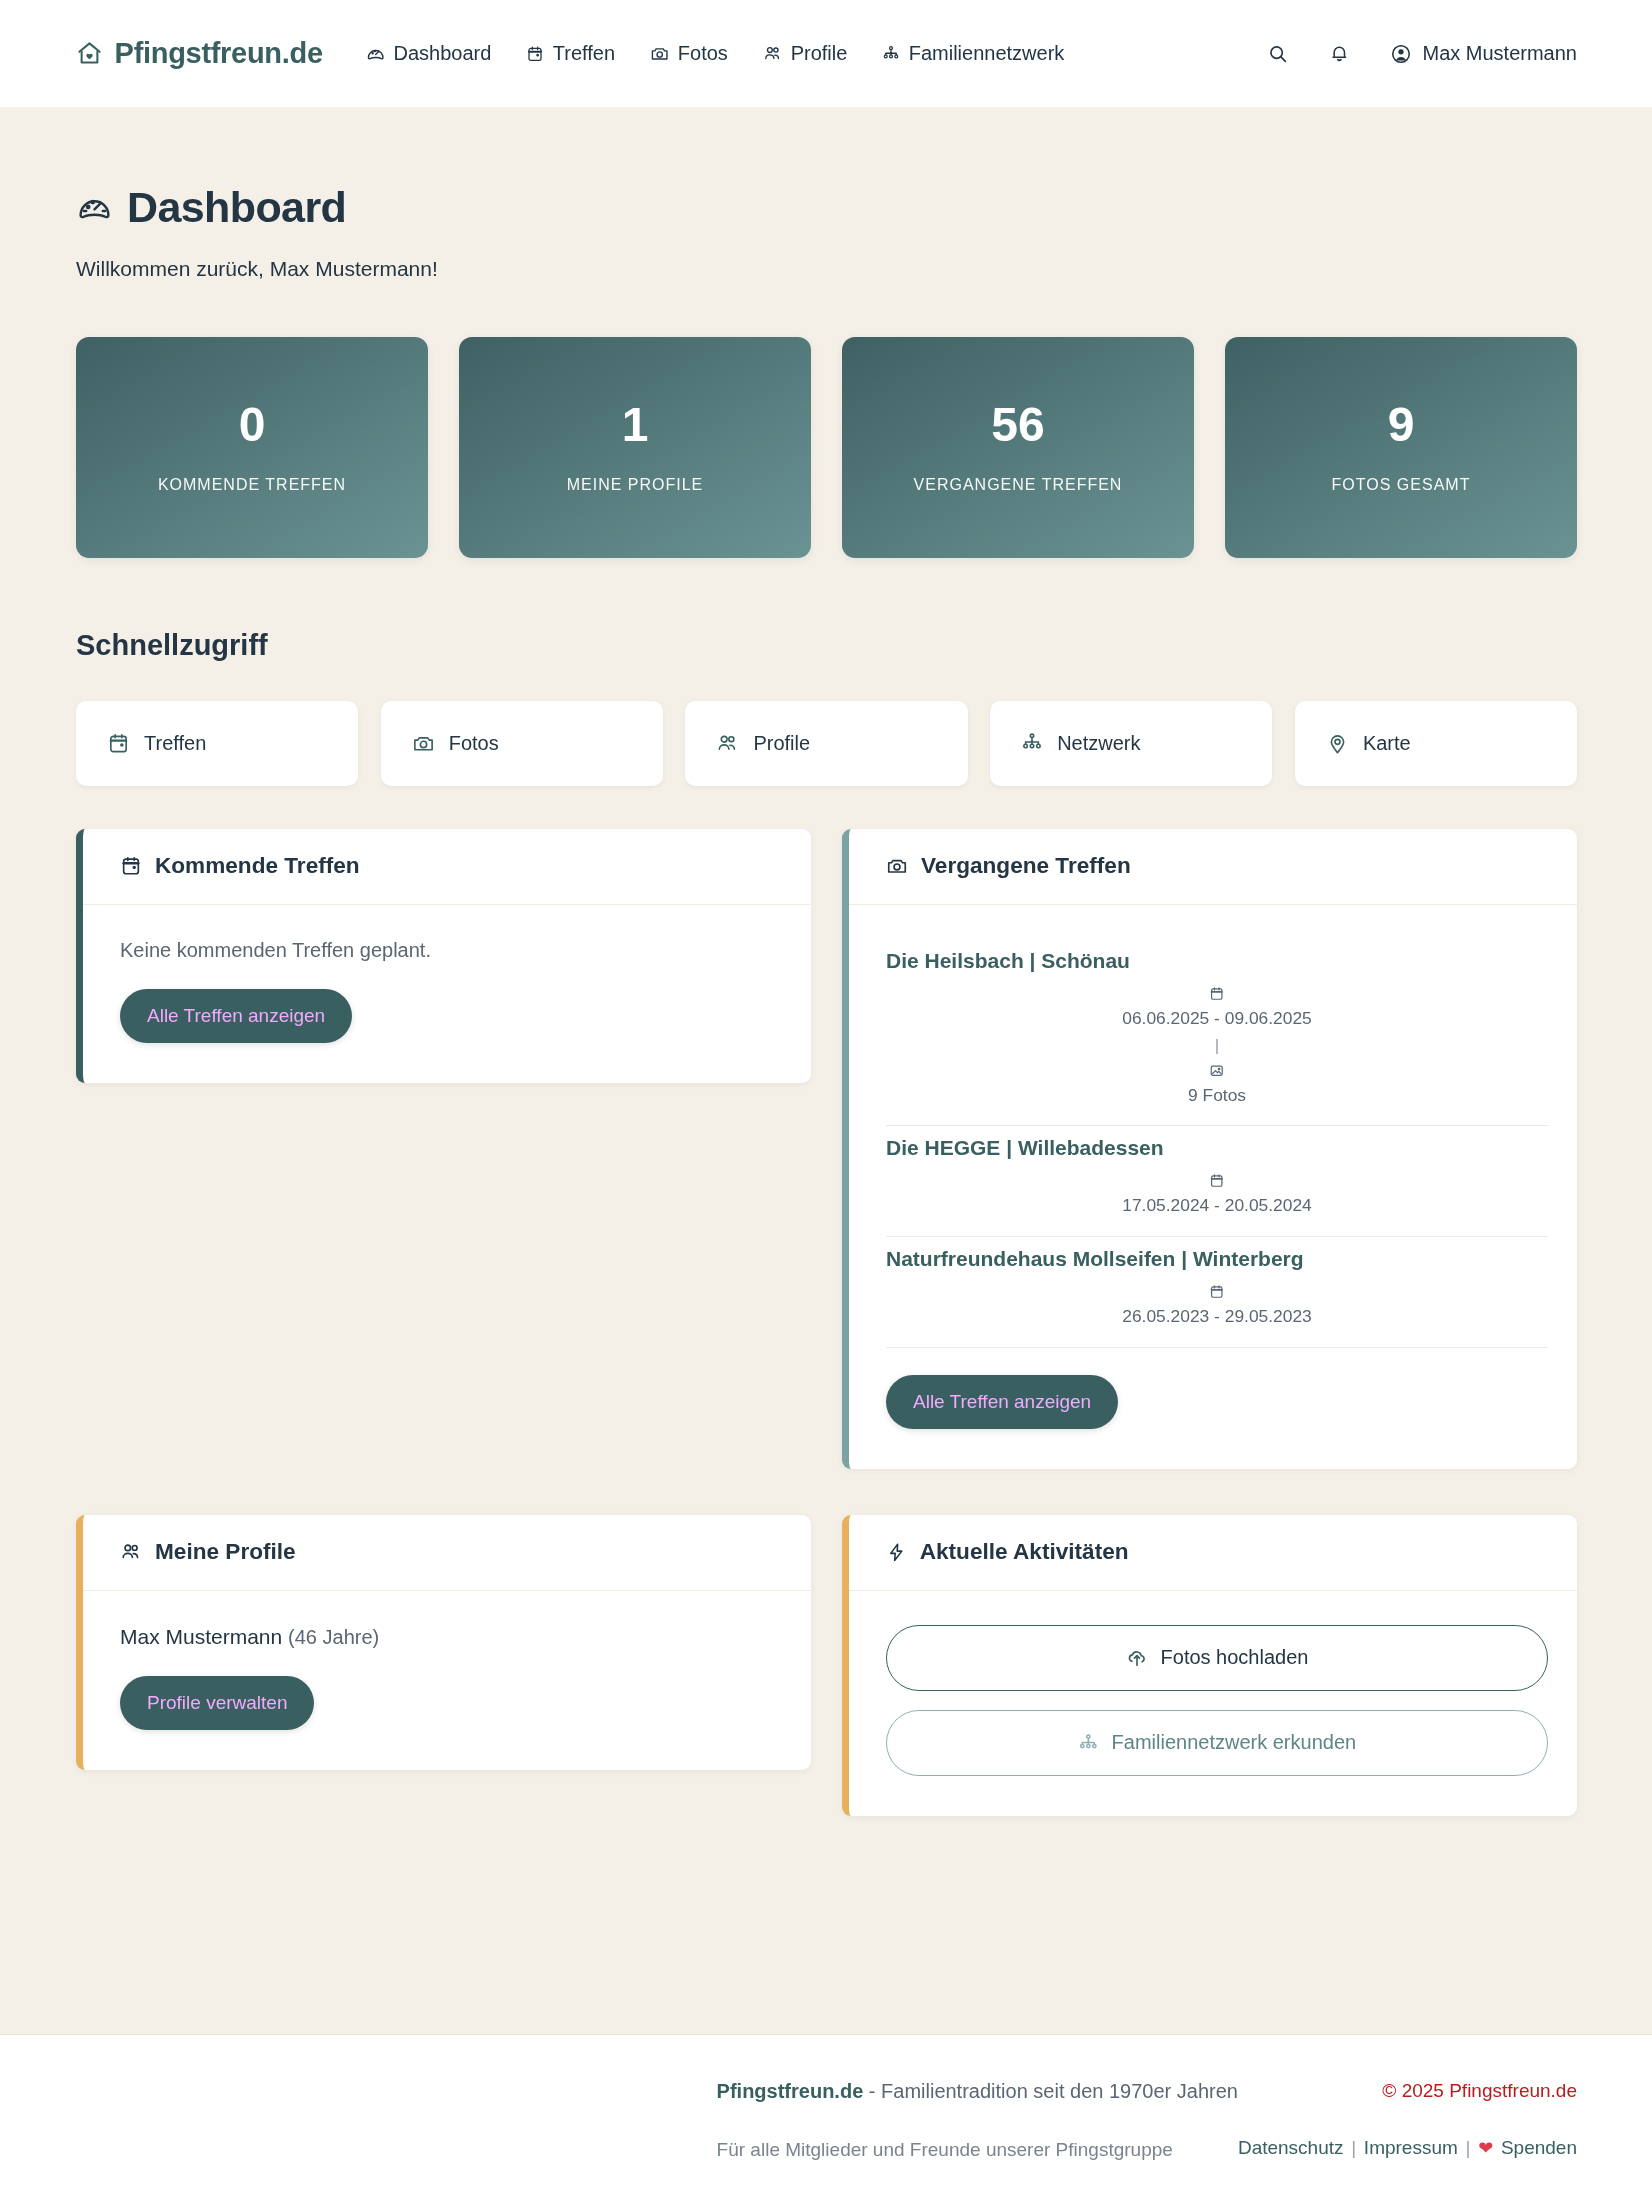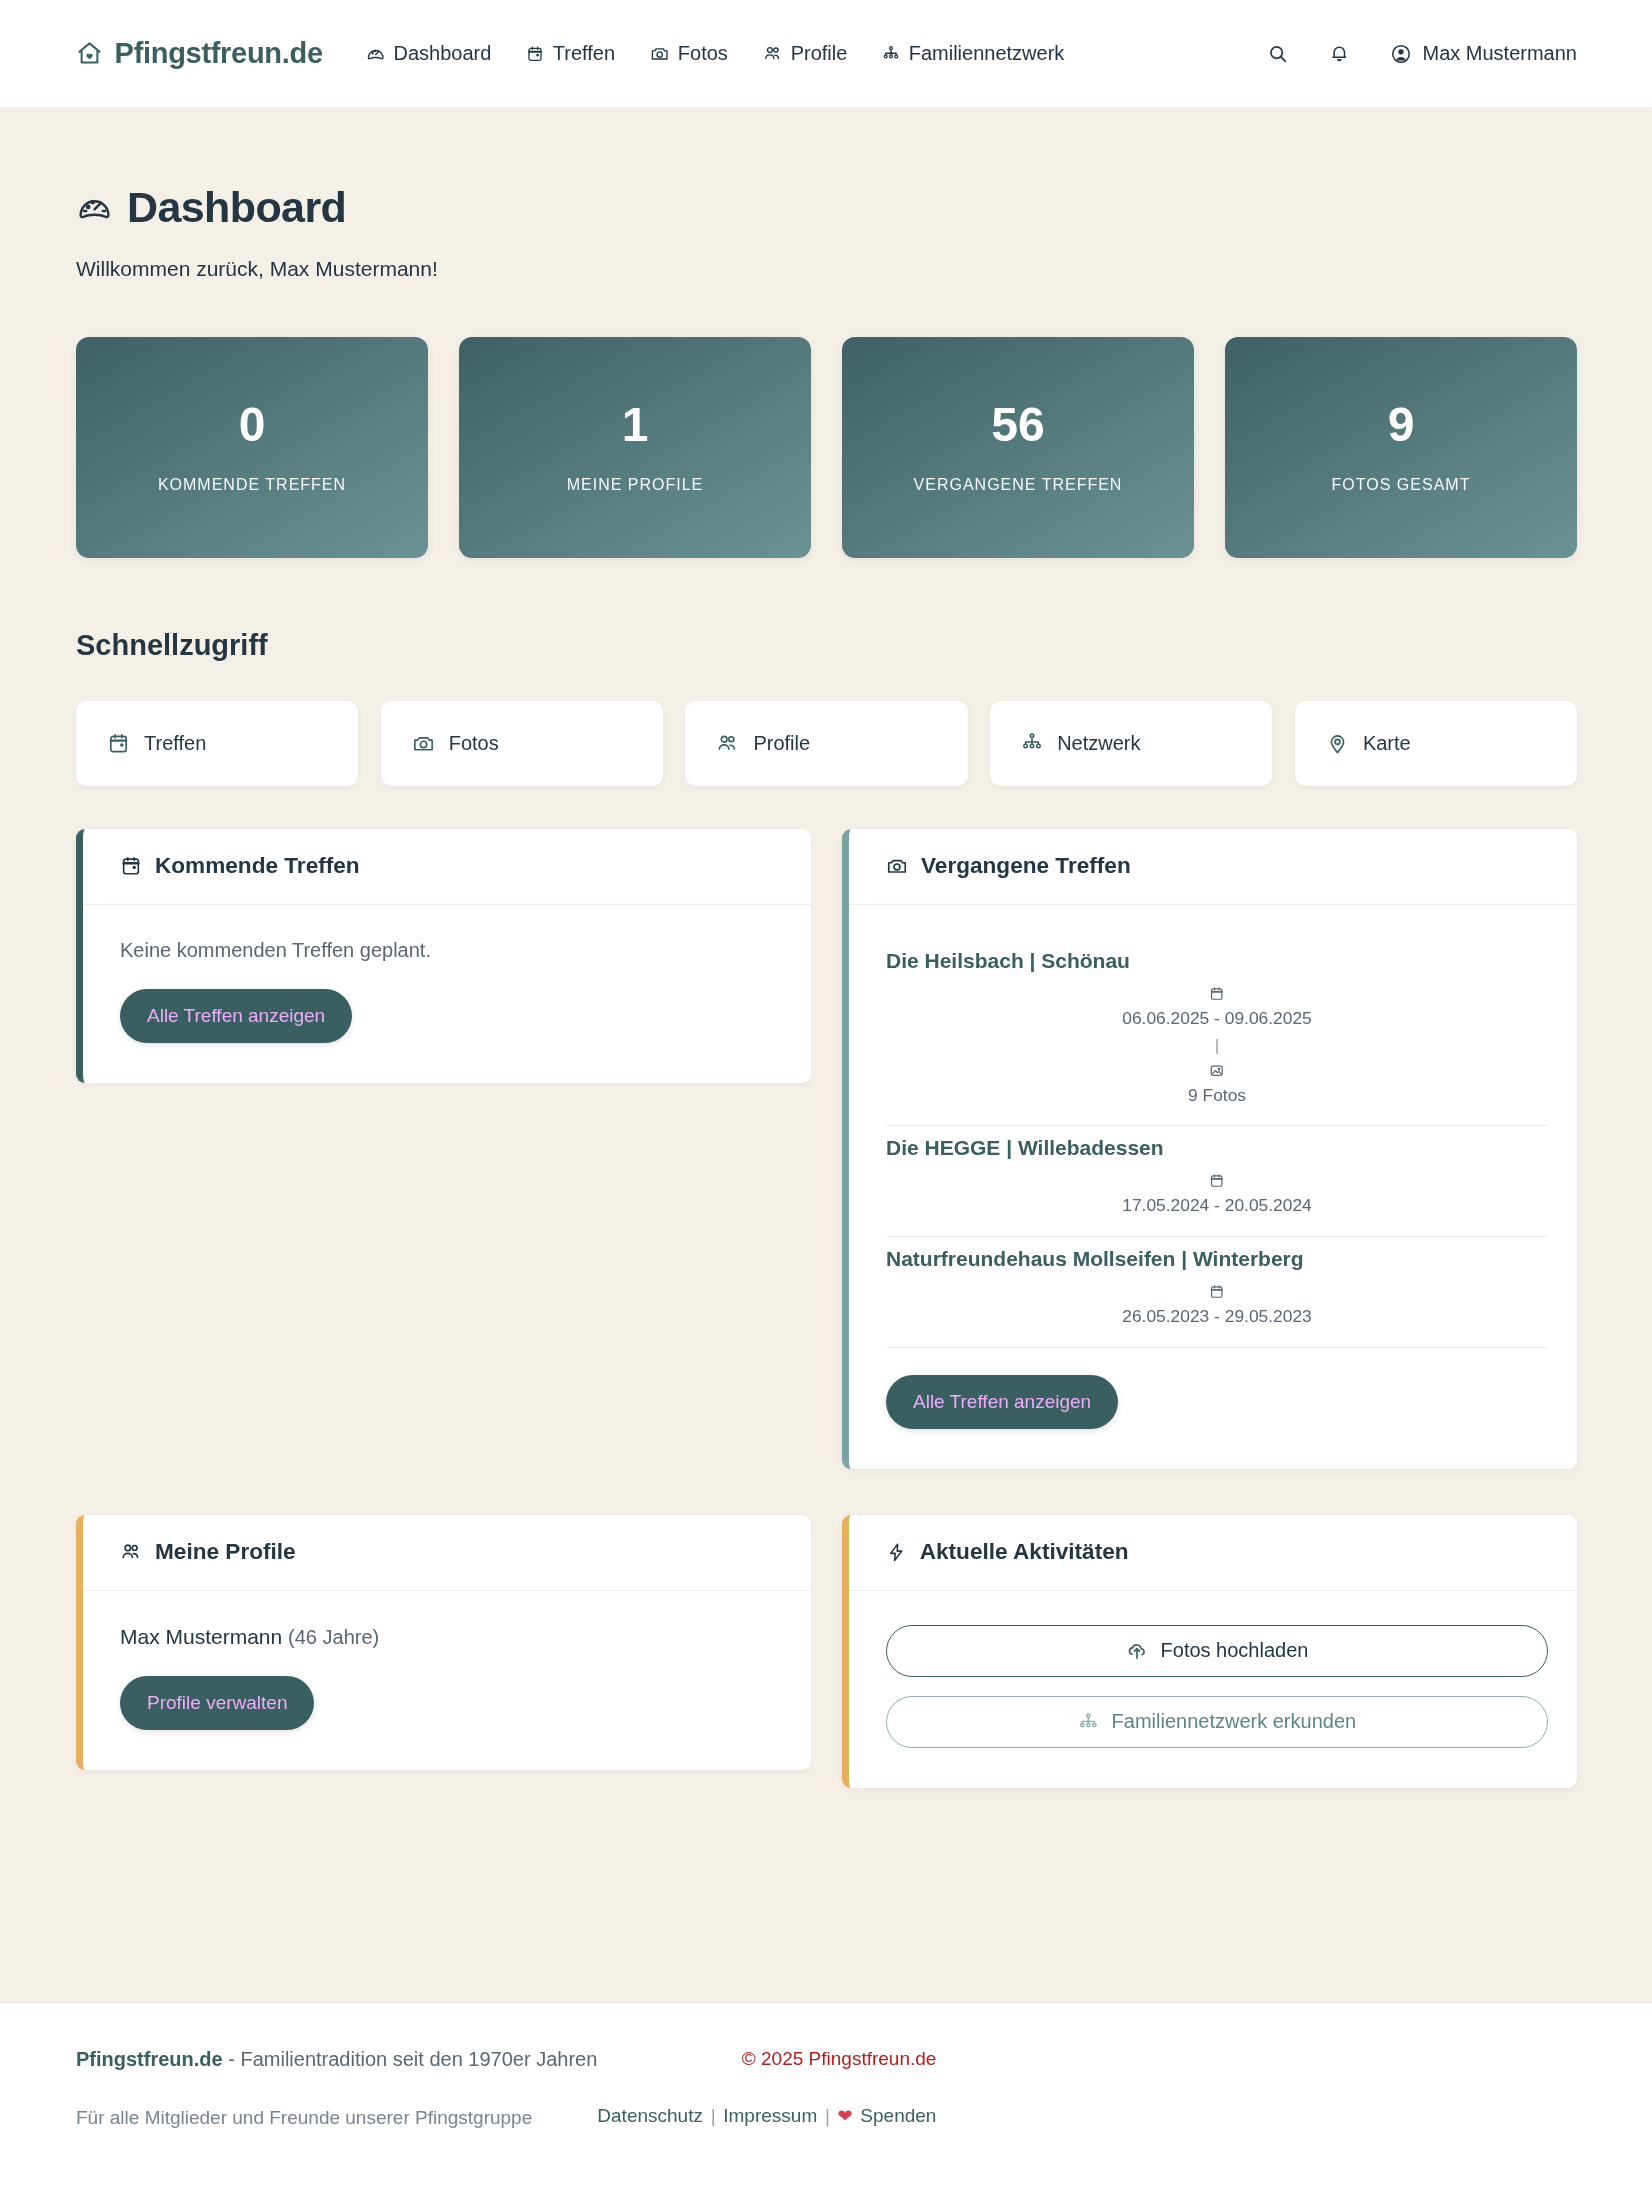--- a/index.html
+++ b/index.html
@@ -98,30 +98,30 @@
     margin-top: 13px; font-size: 17.4px; color: #5a6672;
     display: flex; align-items: center; gap: 6.5px; flex-wrap: wrap; flex-direction: column;
   }
   .sep { color: #9aa3ab; }
 
   .profile-row { font-size: 21px; color: #243544; }
   .profile-age { color: #5a6672; font-size: 20px; }
 
   .btn-outline {
     display: flex; align-items: center; justify-content: center; gap: 13px;
-    width: 100%; height: 52px; border-radius: 34px;
+    width: 100%; height: 66px; border-radius: 34px;
     border: 1.9px solid #3a5f60; color: #243544; font-size: 20px; background: #fff;
   }
   .btn-outline.soft { border-color: #8fb0b1; color: #5e8586; margin-top: 19.4px; }
 
   
   .footer {
     margin-top: 84px; background: #ffffff; border-top: 1.3px solid #e8e3d8;
-    padding: 45px 76px 76px 76px;
-    display: flex; justify-content: flex-start; align-items: flex-start;
+    padding: 45px 76px 44px 76px;
+    display: flex; justify-content: flex-end; align-items: flex-start;
   }
   .footer-left-1 { font-size: 20px; color: #5a6672; }
   .footer-strong { font-weight: 700; color: #3a5f60; }
   .footer-left-2 { margin-top: 36px; font-size: 19px; color: #7a848e; }
   .footer-right { text-align: right; }
   .footer-copy { font-size: 19px; color: #b91c1c; }
   .footer-links { margin-top: 35px; font-size: 19px; color: #3a5f60; display: flex; gap: 7.7px; justify-content: flex-end; align-items: center; }
   .footer-links .sep { color: #9aa3ab; }
   .heart { color: #e03b4a; font-size: 18px; }
 </style>

